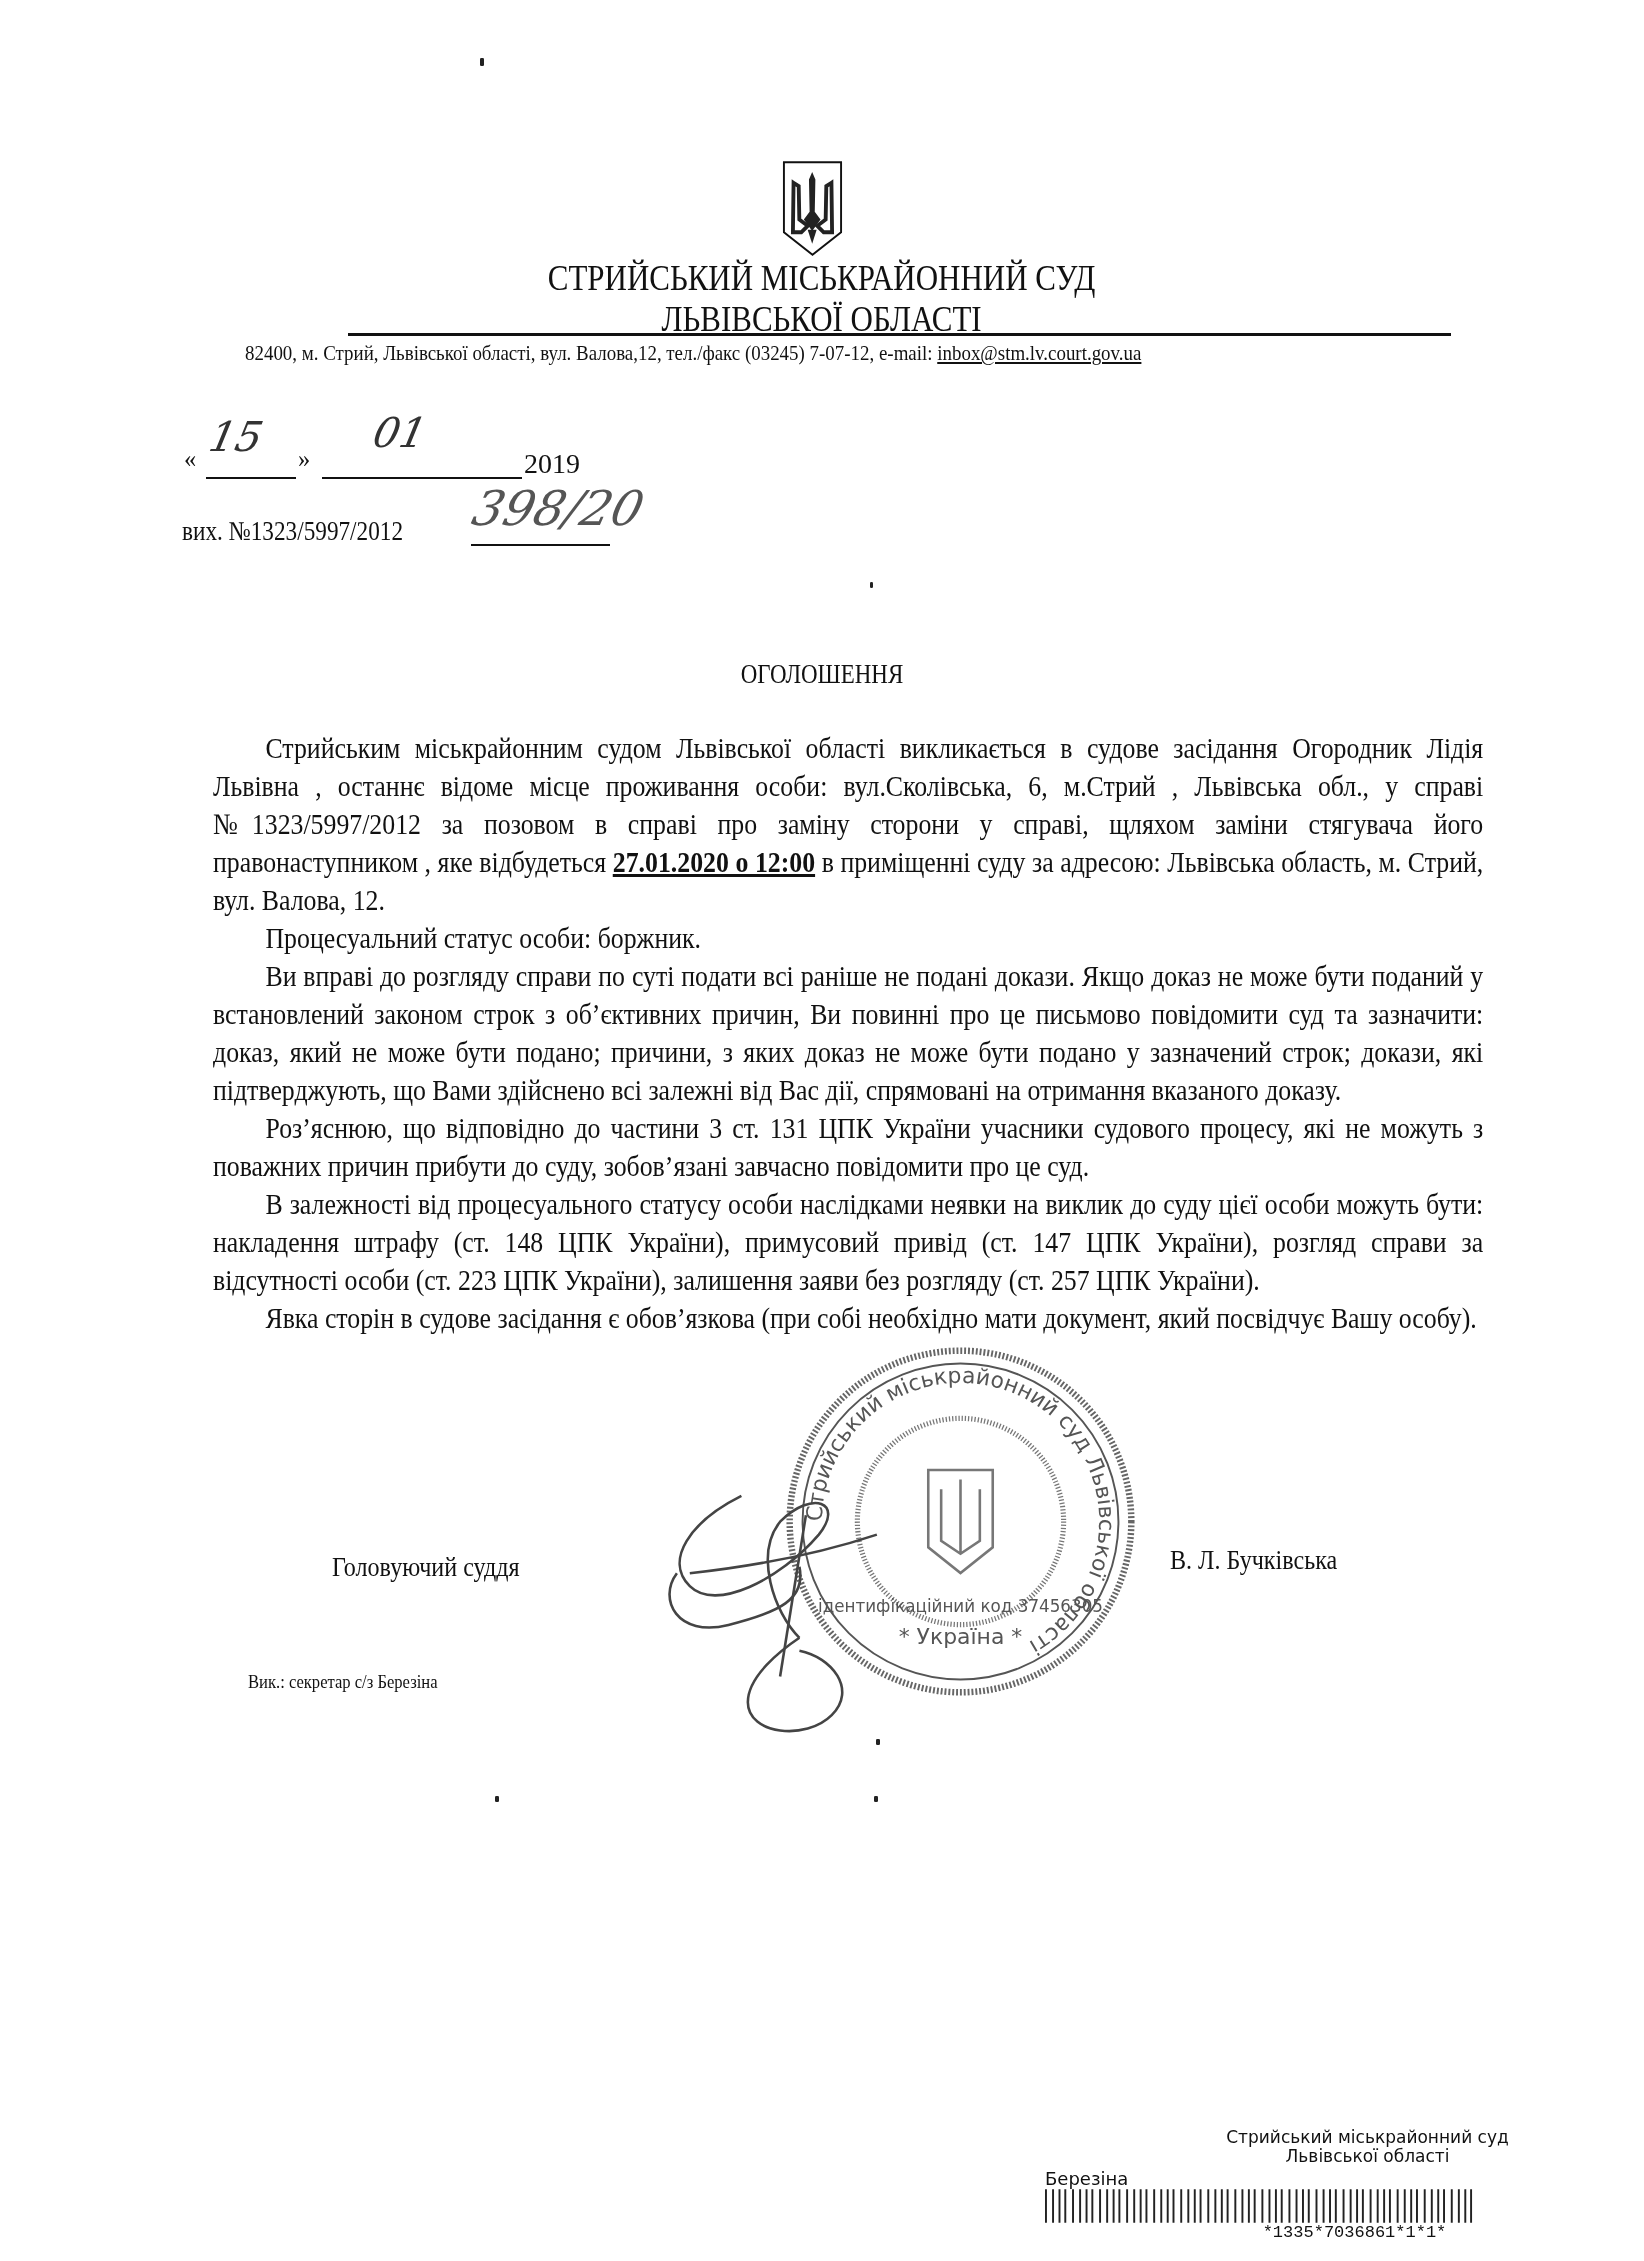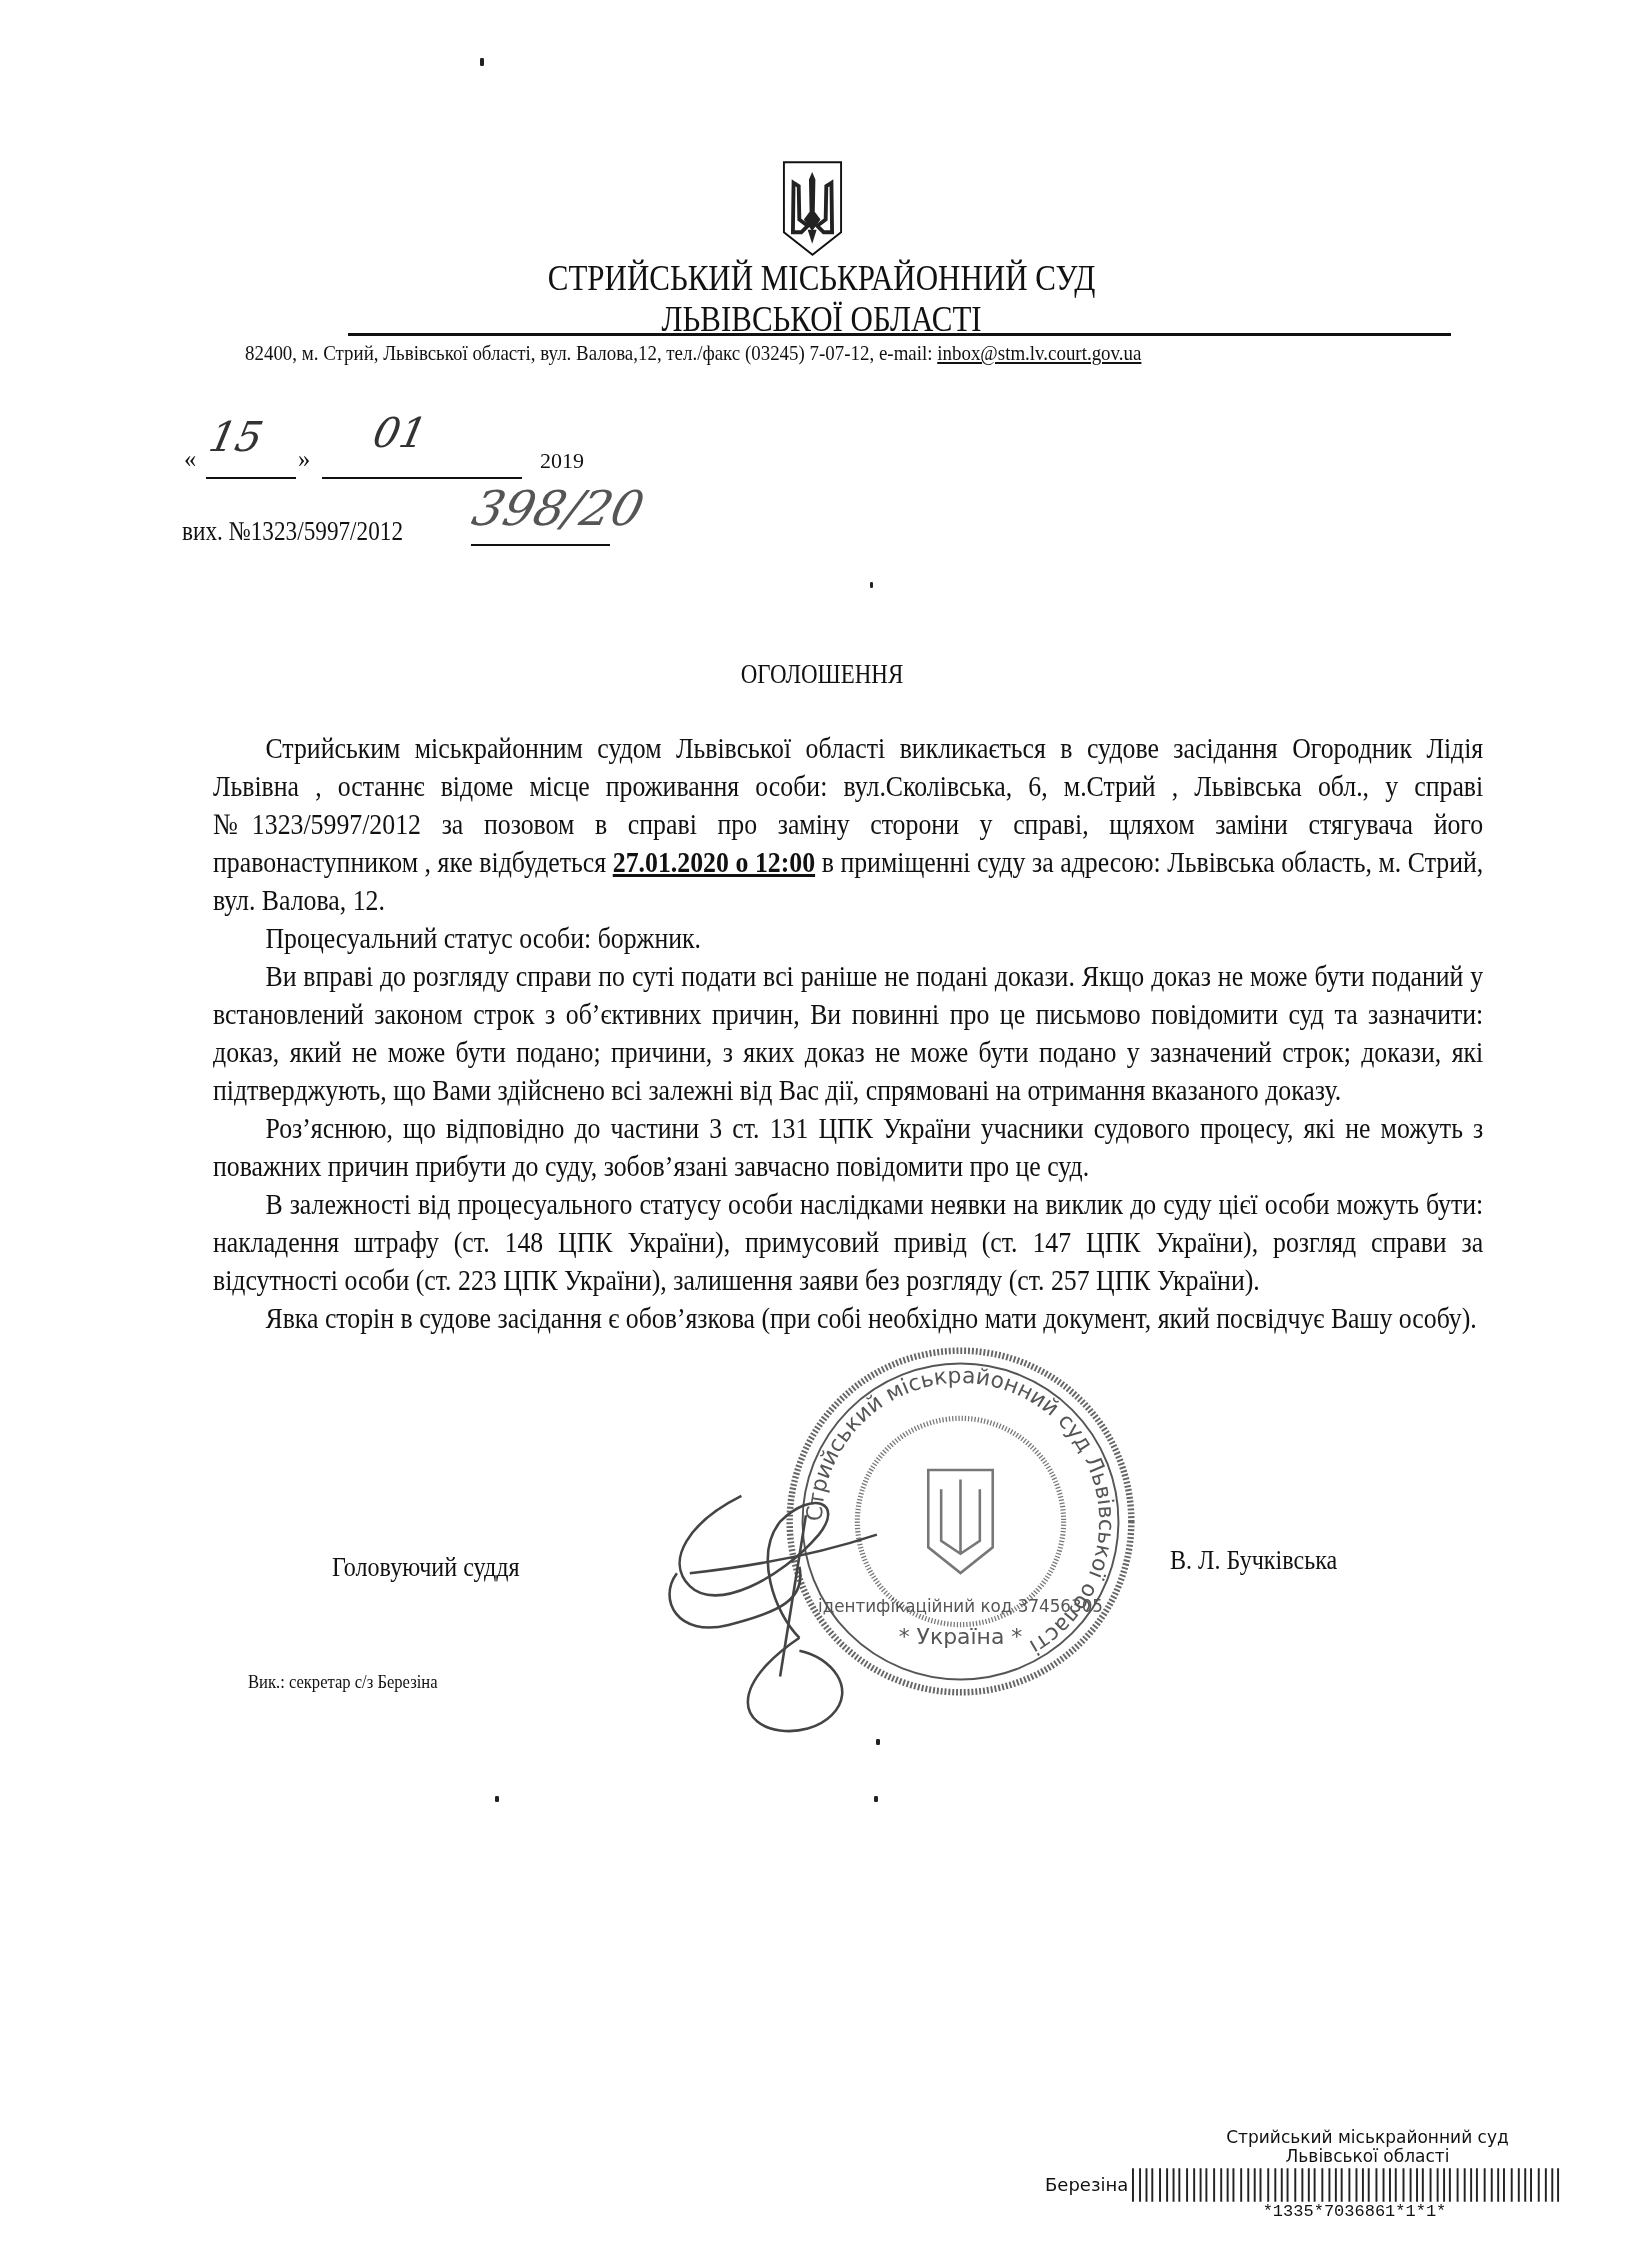--- a/index.html
+++ b/index.html
@@ -18,21 +18,21 @@
   .body { left:213px; top:729px; width:1270px; font-size:30px; line-height:38px; text-align:justify; transform:scaleX(0.86); transform-origin:0 0; width:1477px; }
   .body p { margin:0; text-indent:61px; }
   .body .date-strong { font-weight:bold; text-decoration:underline; }
   .sign-label { left:332px; top:1551px; font-size:28px; transform:scaleX(0.86); transform-origin:0 0; }
   .sign-name { left:1170px; top:1544px; font-size:28px; transform:scaleX(0.86); transform-origin:0 0; }
   .executor { left:248px; top:1671px; font-size:19.3px; transform:scaleX(0.86); transform-origin:0 0; }
   .stamp { left:780px; top:1341px; width:361px; height:361px; }
   .signature { left:651px; top:1483px; width:284px; height:258px; }
   .label-box { left:1045px; top:2128px; width:542px; font-family:"DejaVu Sans", sans-serif; }
   .label-court { text-align:center; font-size:17px; line-height:19.3px; margin-left:103px; }
-  .barcode-row { display:flex; align-items:center; margin-top:1.3px; }
+  .barcode-row { display:flex; margin-top:1.3px;flex-direction:column; }
   .label-secretary { font-size:18px; margin-right:3.9px; }
   .barcode { height:34px; width:438px; }
   .barcode-text { text-align:center; font-size:17px; margin-left:77px;font-family:Liberation Mono, monospace; }
   .speck { position:absolute; background:#222; border-radius:1.3px; }
 </style>
 </head>
 <body>
 
 <svg class="abs coat" viewBox="0 0 95 150">
   <path d="M3 3 H92 V112 L47.5 147 L3 112 Z" fill="none" stroke="#111" stroke-width="3"></path>
@@ -50,21 +50,21 @@
 <div class="abs address">
   <span>82400, м. Стрий, Львівської області, вул. Валова,12, тел./факс (03245) 7-07-12, e-mail: </span><span class="email">inbox@stm.lv.court.gov.ua</span>
 </div>
 
 <div class="abs" style="left:184px; top:445px; font-size:24.5px;">«</div>
 <div class="abs hw" style="left:210px; top:413px; font-size:41px; transform:skewX(-12deg);">15</div>
 <div class="under" style="left:206px; top:477px; width:90px;"></div>
 <div class="abs" style="left:298px; top:445px; font-size:24.5px;">»</div>
 <div class="abs hw" style="left:374px; top:409px; font-size:41px; transform:skewX(-12deg);">01</div>
 <div class="under" style="left:322px; top:477px; width:200px;"></div>
-<div class="abs" style="left:540px; top:448px; font-size:22px;">2019</div>
+<div class="abs" style="left:524px; top:448px; font-size:28px;">2019</div>
 <div class="abs" style="left:182px; top:516px; font-size:27px; transform:scaleX(0.86); transform-origin:0 0; white-space:nowrap;">вих. №1323/5997/2012</div>
 <div class="abs hw" style="left:474px; top:480px; font-size:48px; transform:skewX(-14deg); color:#555;">398/20</div>
 <div class="under" style="left:471px; top:544px; width:139px;"></div>
 
 <div class="abs title">ОГОЛОШЕННЯ</div>
 
 <div class="abs body">
   <p><span>Стрийським міськрайонним судом Львівської області викликається в судове засідання Огородник Лідія Львівна , останнє відоме місце проживання особи: вул.Сколівська, 6,   м.Стрий , Львівська обл., у справі №1323/5997/2012 за позовом в справі про заміну сторони  у справі, щляхом заміни стягувача його правонаступником     , яке відбудеться </span><span class="date-strong">27.01.2020  о  12:00</span><span> в приміщенні суду за адресою: Львівська область, м. Стрий, вул. Валова, 12.</span></p>
   <p>Процесуальний статус особи: боржник.</p>
   <p>Ви вправі до розгляду справи по суті подати всі раніше не подані докази. Якщо доказ не може бути поданий у встановлений законом строк з об’єктивних причин, Ви повинні про це письмово повідомити суд та зазначити: доказ, який не може бути подано; причини, з яких доказ не може бути подано у зазначений строк; докази, які підтверджують, що Вами здійснено всі залежні від Вас дії, спрямовані на отримання вказаного доказу.</p>

